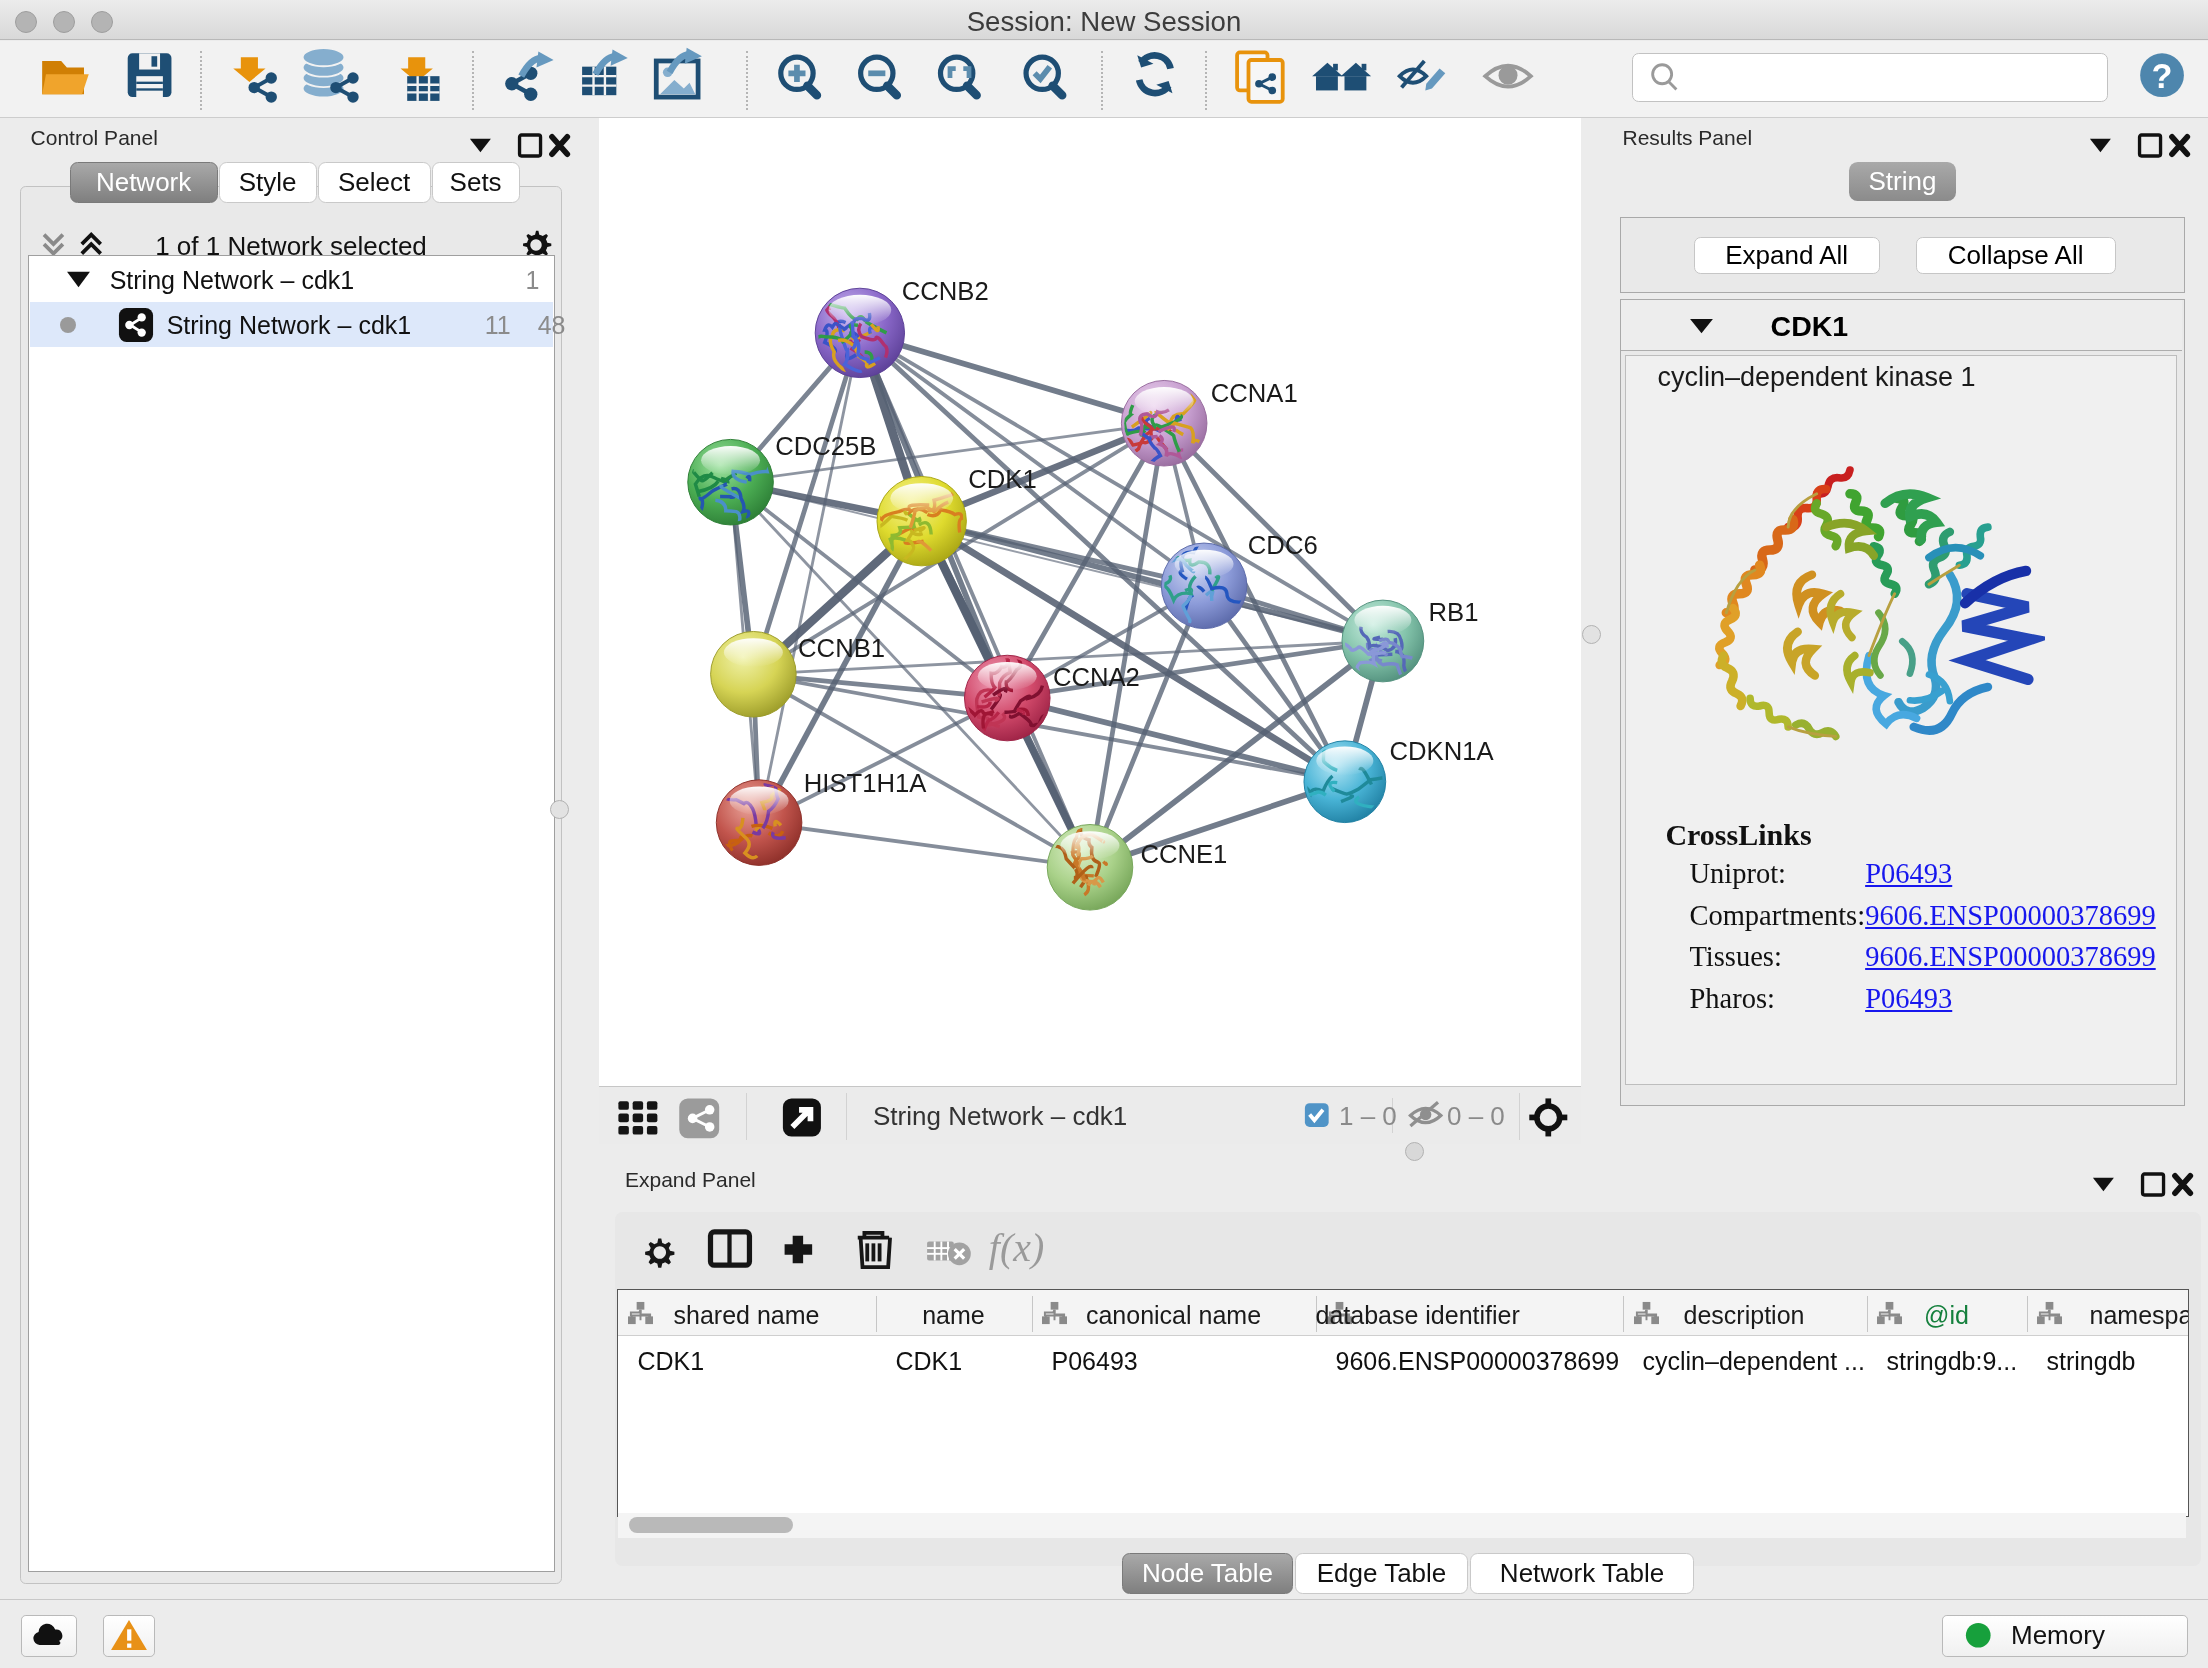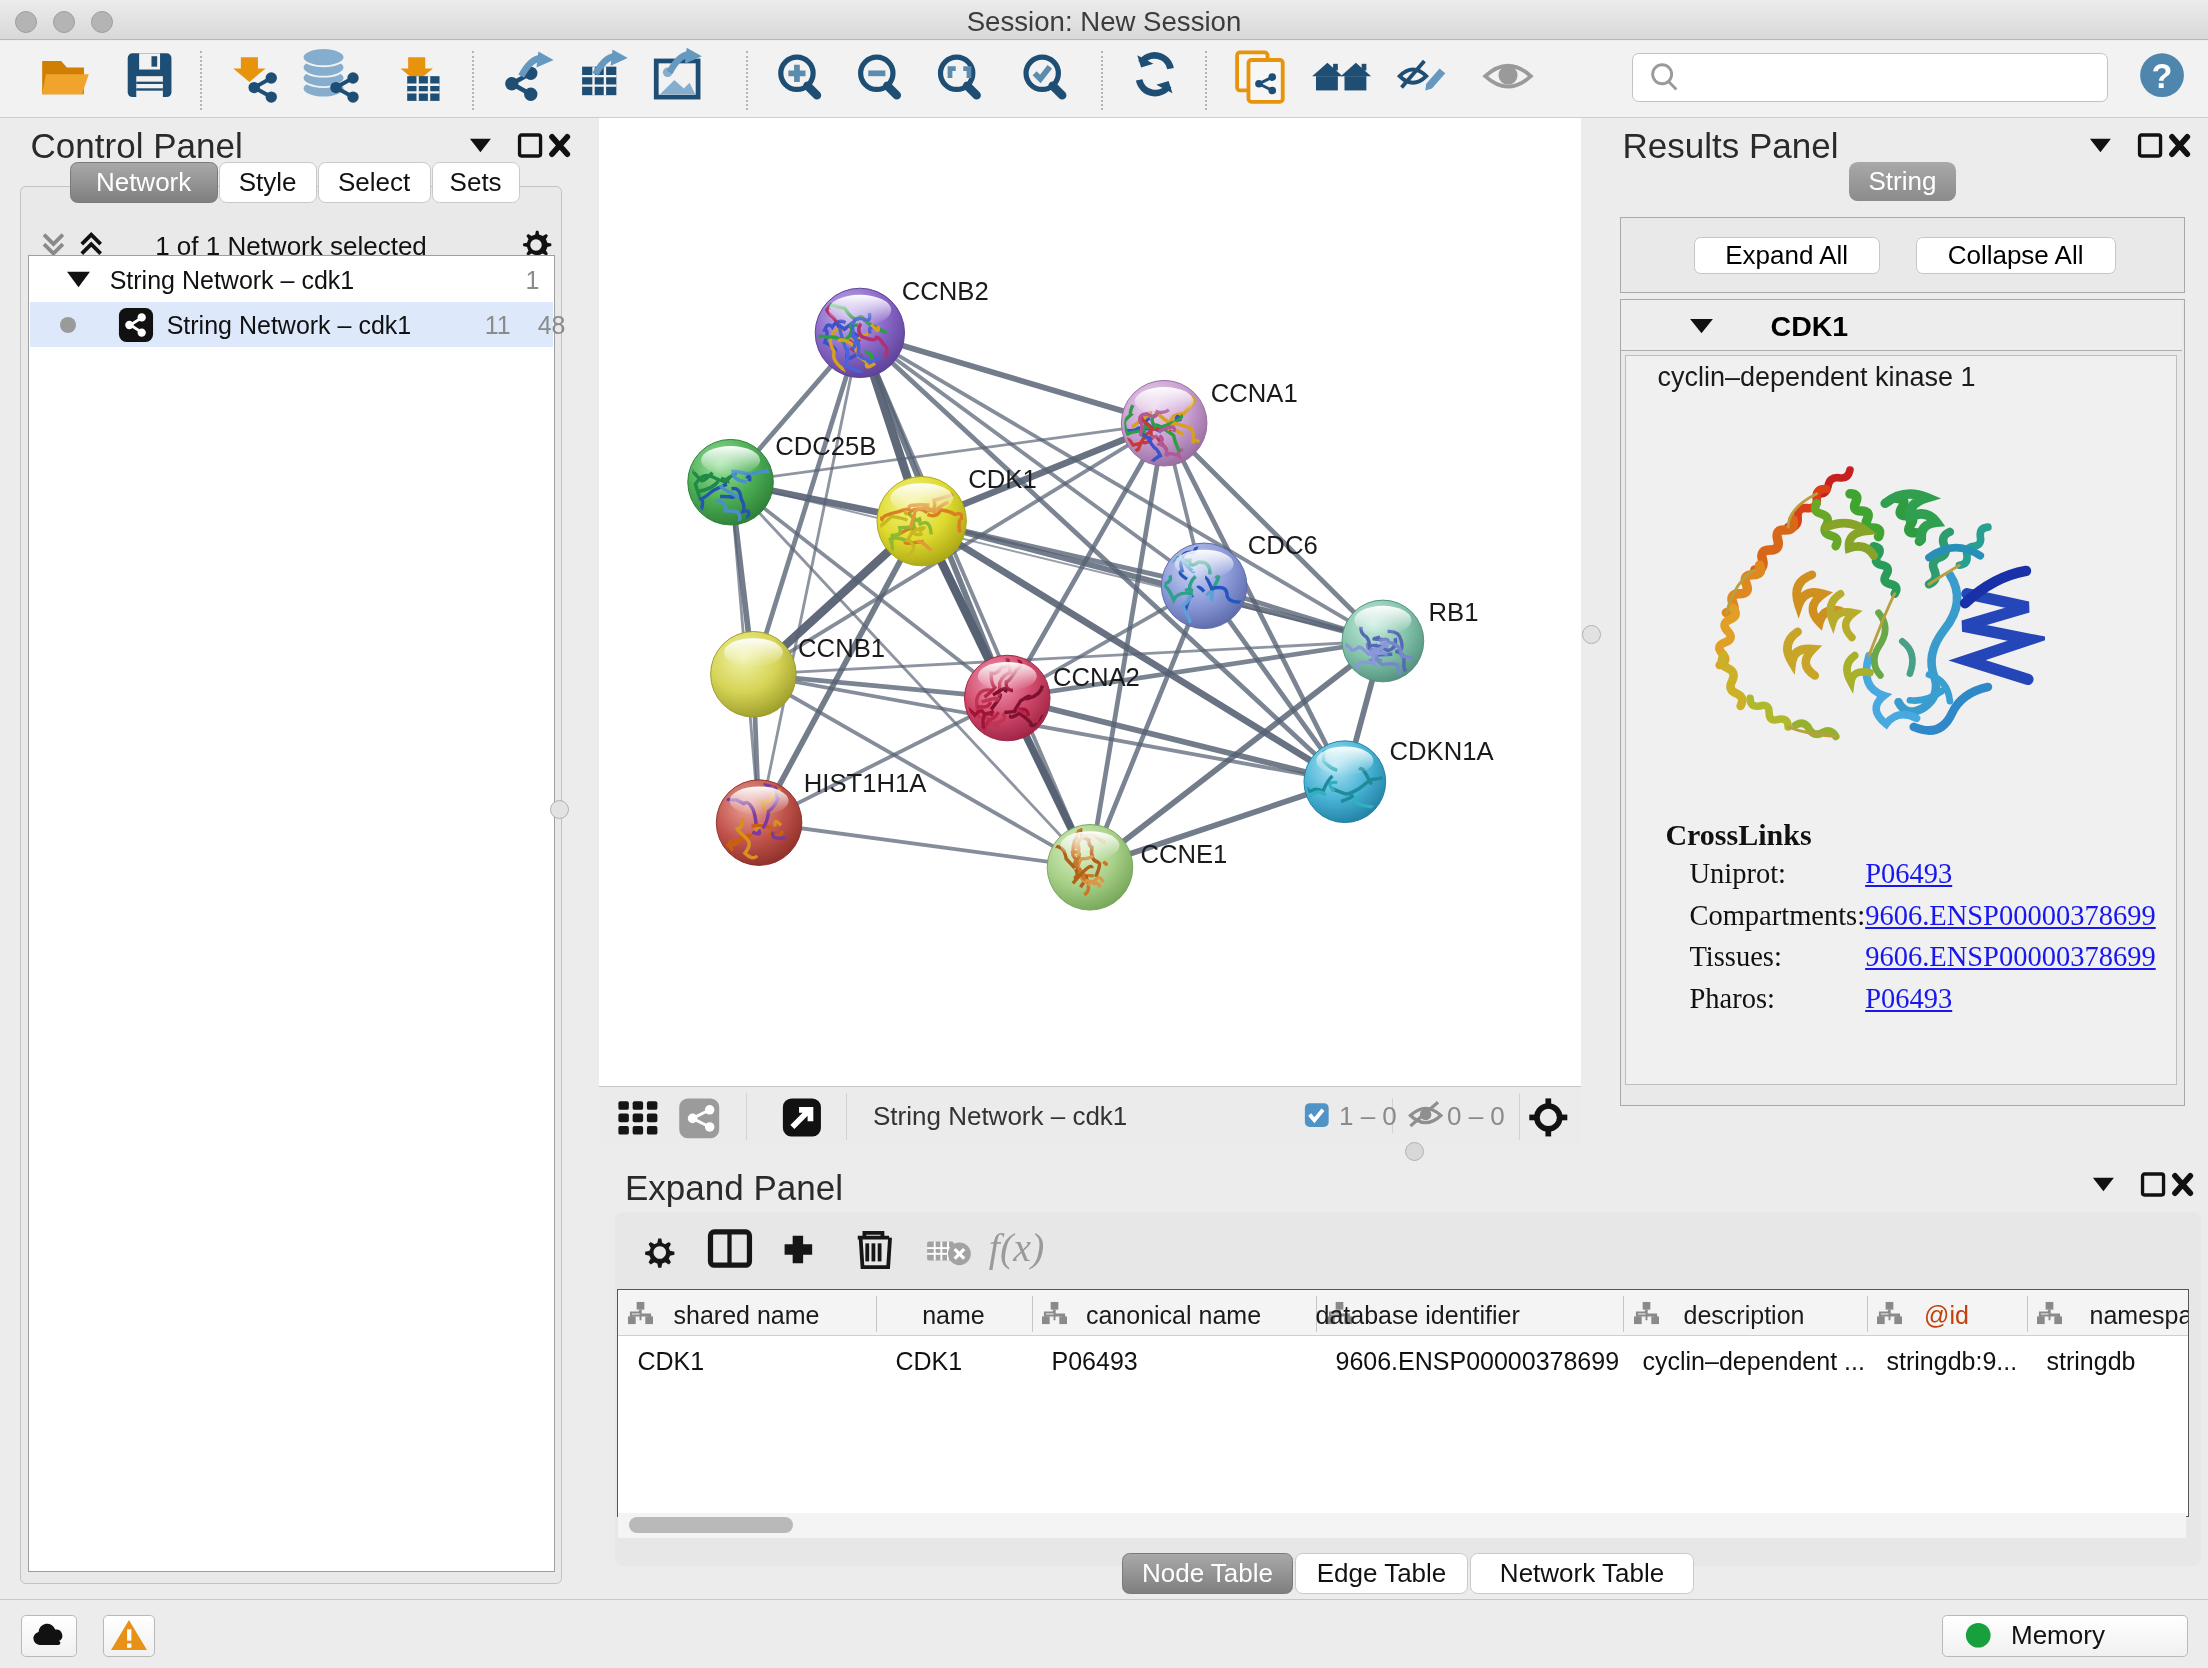--- a/index.html
+++ b/index.html
@@ -14,21 +14,21 @@
 #title { position:absolute; top:5.7px; left:0; width:2208px; text-align:center;
   font-size:27.6px; color:#3c3c3c; }
 
 #toolbar { position:absolute; left:0; top:41px; width:2208px; height:77px;
   background:#f2f2f2; border-bottom:1px solid #cdcdcd; }
 .tsep { position:absolute; top:9.5px; height:59px; width:0;
   border-left:2.9px dotted #b5b5b5; }
 #searchbox { position:absolute; left:1632px; top:12.4px; width:476px; height:49px;
   background:#fff; border:1.9px solid #c2c2c2; border-radius:6.7px; }
 
-.ptitle { font-size:35px; color:#2a2a2a; }
+.ptitle { font-size:21px; color:#2a2a2a; }
 
 #cpanel { position:absolute; left:7.6px; top:118px; width:561px; height:1470px; }
 .tab { position:absolute; top:0; height:41px; z-index:3; background:#fff; border:1px solid #c9c9c9;
   border-radius:7.6px; font-size:26px; color:#111; text-align:center; line-height:39px; }
 .tabsel { background:linear-gradient(#a9a9a9,#7f7f7f); color:#fff; border:1px solid #7a7a7a; }
 #cbox { position:absolute; left:12.4px; top:68px; width:542px; height:1398px;
   background:#e9e9e9; border:1px solid #c2c2c2; border-radius:5.7px; }
 #clist { position:absolute; left:6.7px; top:68px; width:527px; height:1317px;
   background:#fff; border:1px solid #9f9f9f; }
 .crow { position:absolute; left:1px; width:523px; height:45px; font-size:25px; color:#111; }
@@ -789,21 +789,21 @@
         <svg width="27" height="25" viewBox="0 0 28 26" style="position:absolute;left:1258px;top:10.5px">
           <g fill="#8a8a8a">
             <rect x="10" y="1" width="8" height="8"></rect>
             <rect x="1" y="16" width="8" height="8"></rect>
             <rect x="19" y="16" width="8" height="8"></rect>
             <path d="M13 9 h2 v4 h-10 v3 h-2 v-5 h9 Z"></path>
             <path d="M13 13 h10 v3 h2 v-5 h-11 Z" transform="translate(0,2)"></path>
           </g>
           <path d="M5 20 h-1 v-6 h9 v-5 h2 v5 h9 v6 h-2 v-4 h-7 v4 h-2 v-4 h-7 Z" fill="#8a8a8a"></path>
         </svg>
-        <div style="position:absolute;left:1249px;top:10.5px;width:160px;text-align:center;color:#c2410c;">@id</div>
+        <div style="position:absolute;left:1249px;top:10.5px;width:160px;text-align:center;color:#15803d;">@id</div>
         <svg width="27" height="25" viewBox="0 0 28 26" style="position:absolute;left:1418px;top:10.5px">
           <g fill="#8a8a8a">
             <rect x="10" y="1" width="8" height="8"></rect>
             <rect x="1" y="16" width="8" height="8"></rect>
             <rect x="19" y="16" width="8" height="8"></rect>
             <path d="M13 9 h2 v4 h-10 v3 h-2 v-5 h9 Z"></path>
             <path d="M13 13 h10 v3 h2 v-5 h-11 Z" transform="translate(0,2)"></path>
           </g>
           <path d="M5 20 h-1 v-6 h9 v-5 h2 v5 h9 v6 h-2 v-4 h-7 v4 h-2 v-4 h-7 Z" fill="#8a8a8a"></path>
         </svg>

